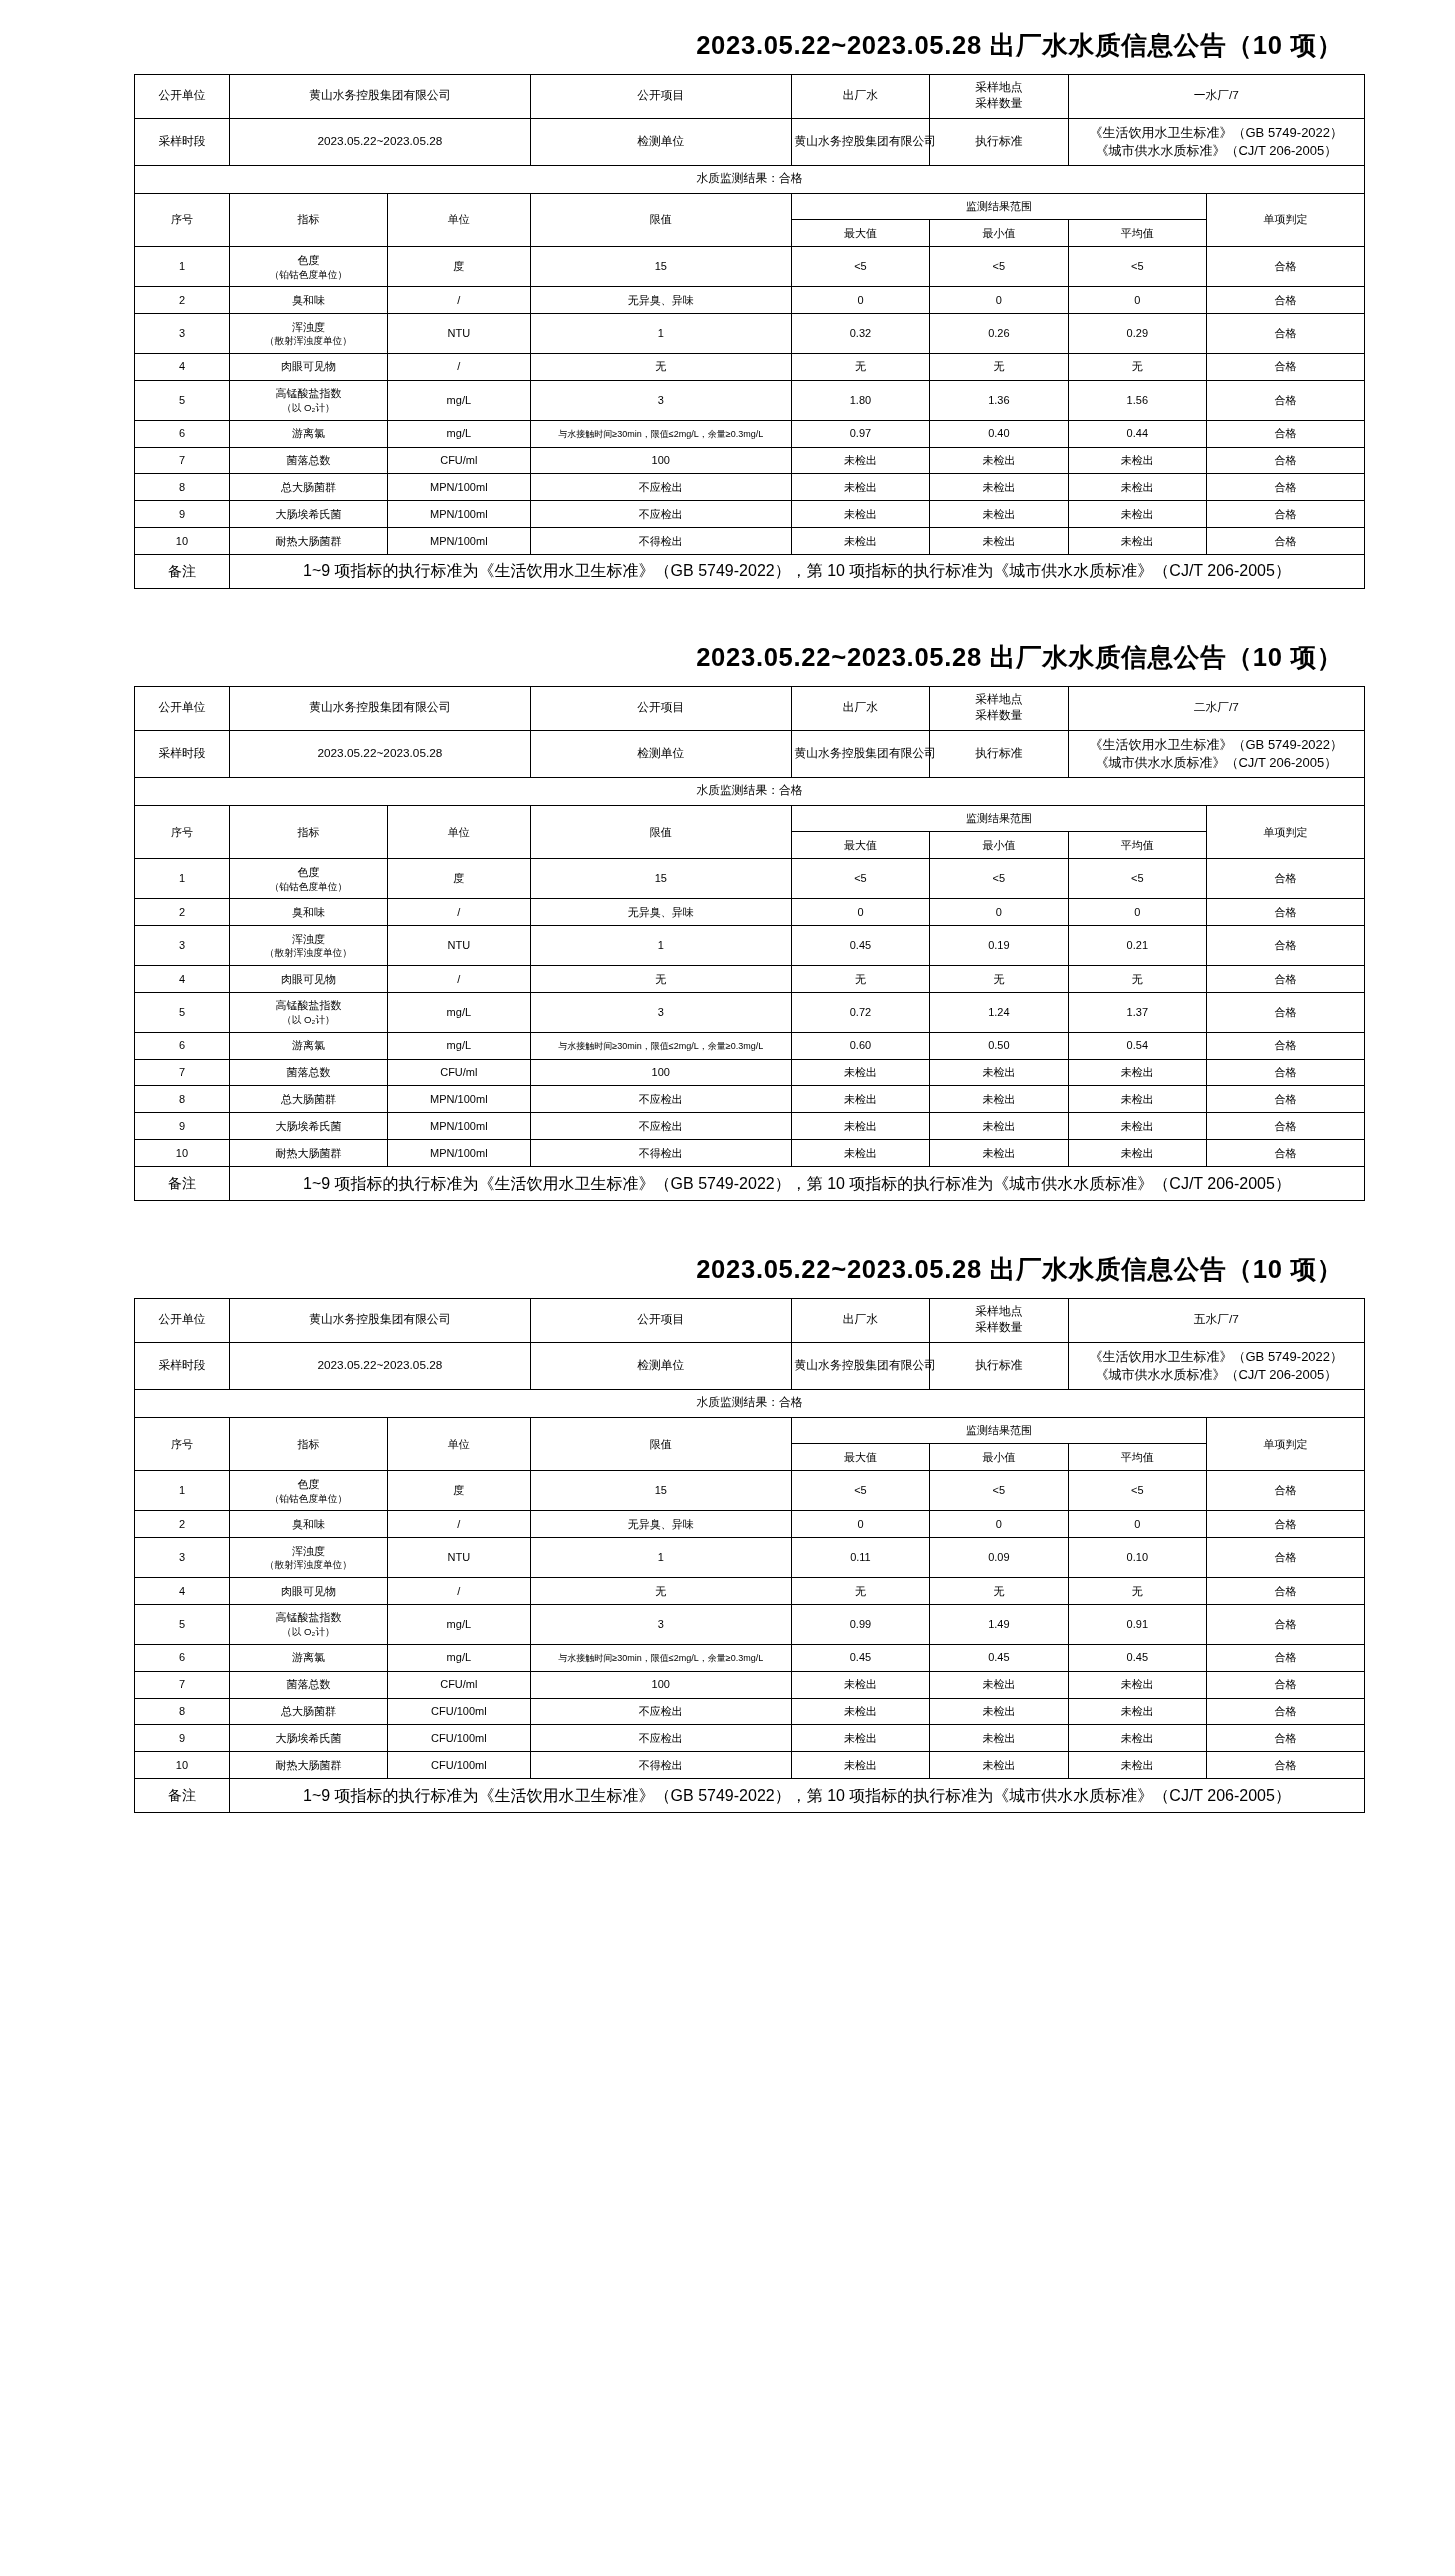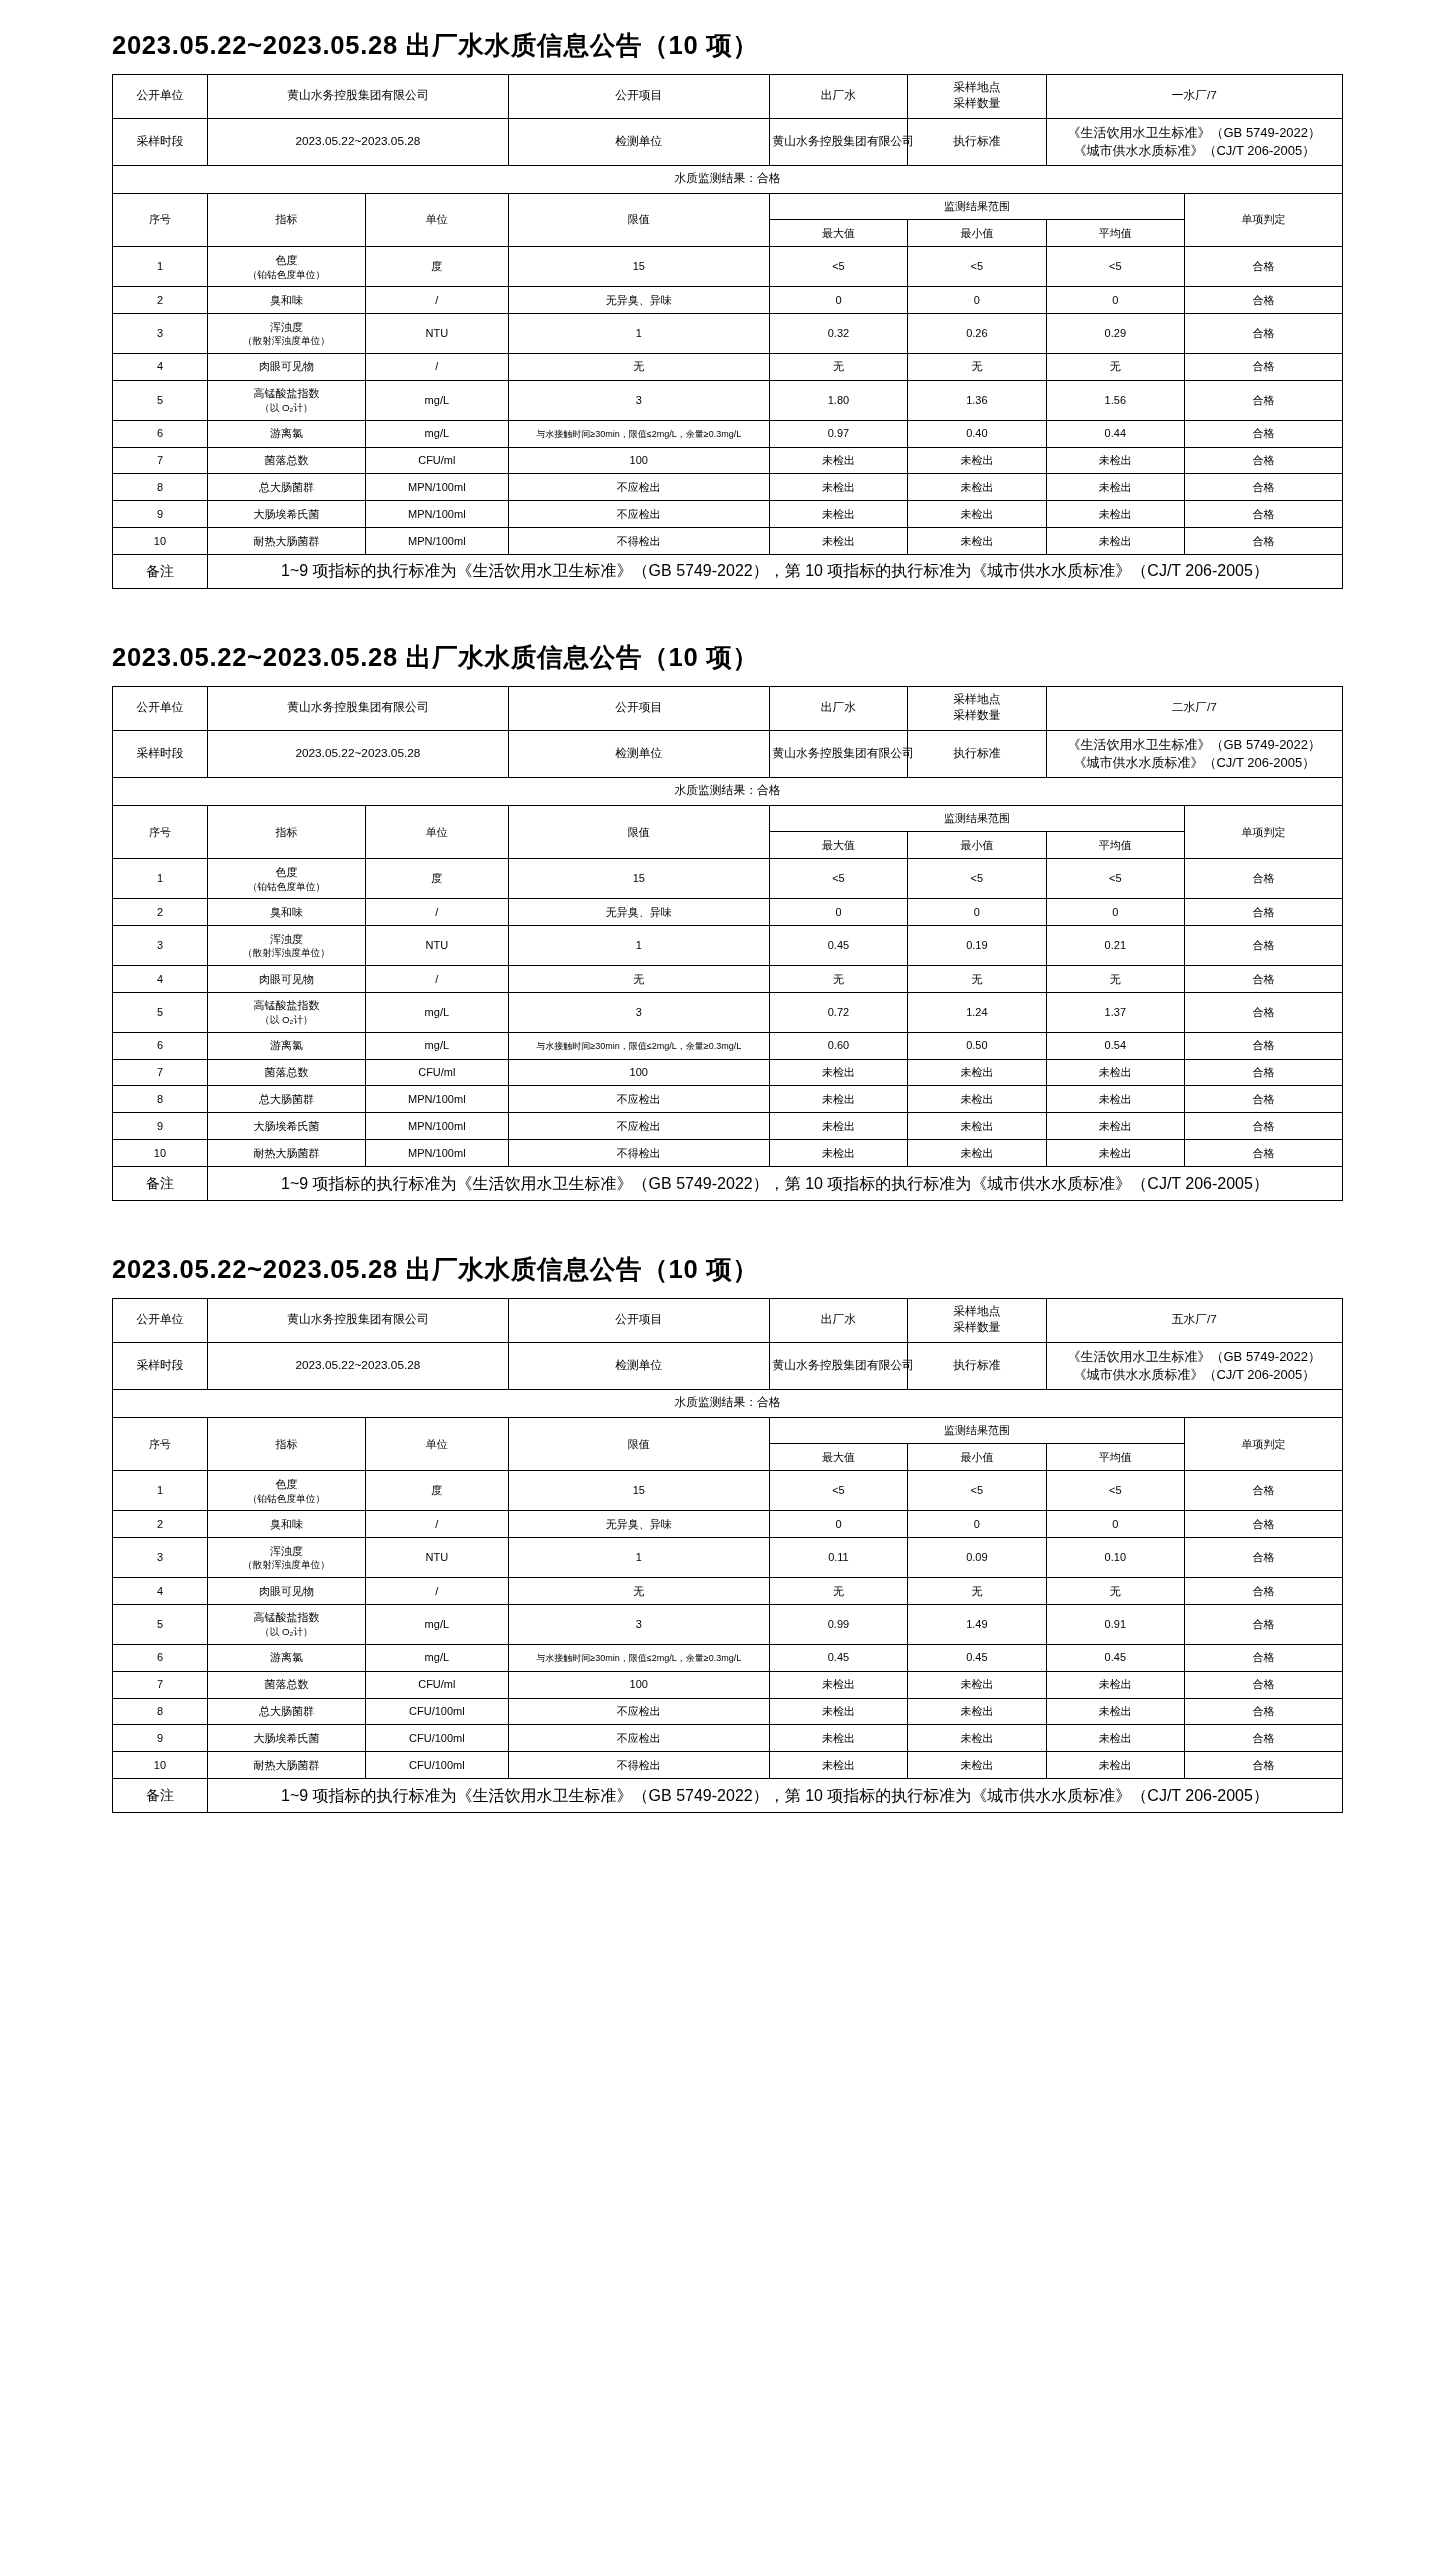--- a/index.html
+++ b/index.html
@@ -17,33 +17,34 @@
     width: 1455px;
     padding: 0;
     box-sizing: border-box;
   }
   .report-block {
     width: 1231px;
     margin: 0 auto;
     padding-top: 18px;
   }
   .report-title {
-    text-align: left;
+    text-align: right;
     font-size: 25.6px;
     font-weight: bold;
     letter-spacing: 0.7px;
     padding: 9.7px 0 11px 0;
     font-family: "Liberation Sans", "DejaVu Sans", sans-serif;
   }
   table.report {
     border-collapse: collapse;
     width: 100%;
     table-layout: fixed;
     font-size: 11.8px;
     font-family: "Liberation Sans", "DejaVu Sans", sans-serif;
+    margin-left: 22px;
   }
   table.report td {
     border: 0.7px solid #000000;
     text-align: center;
     vertical-align: middle;
     padding: 5.5px 2.8px;
     line-height: 1.35;
     word-break: break-word;
   }
   td.label {

